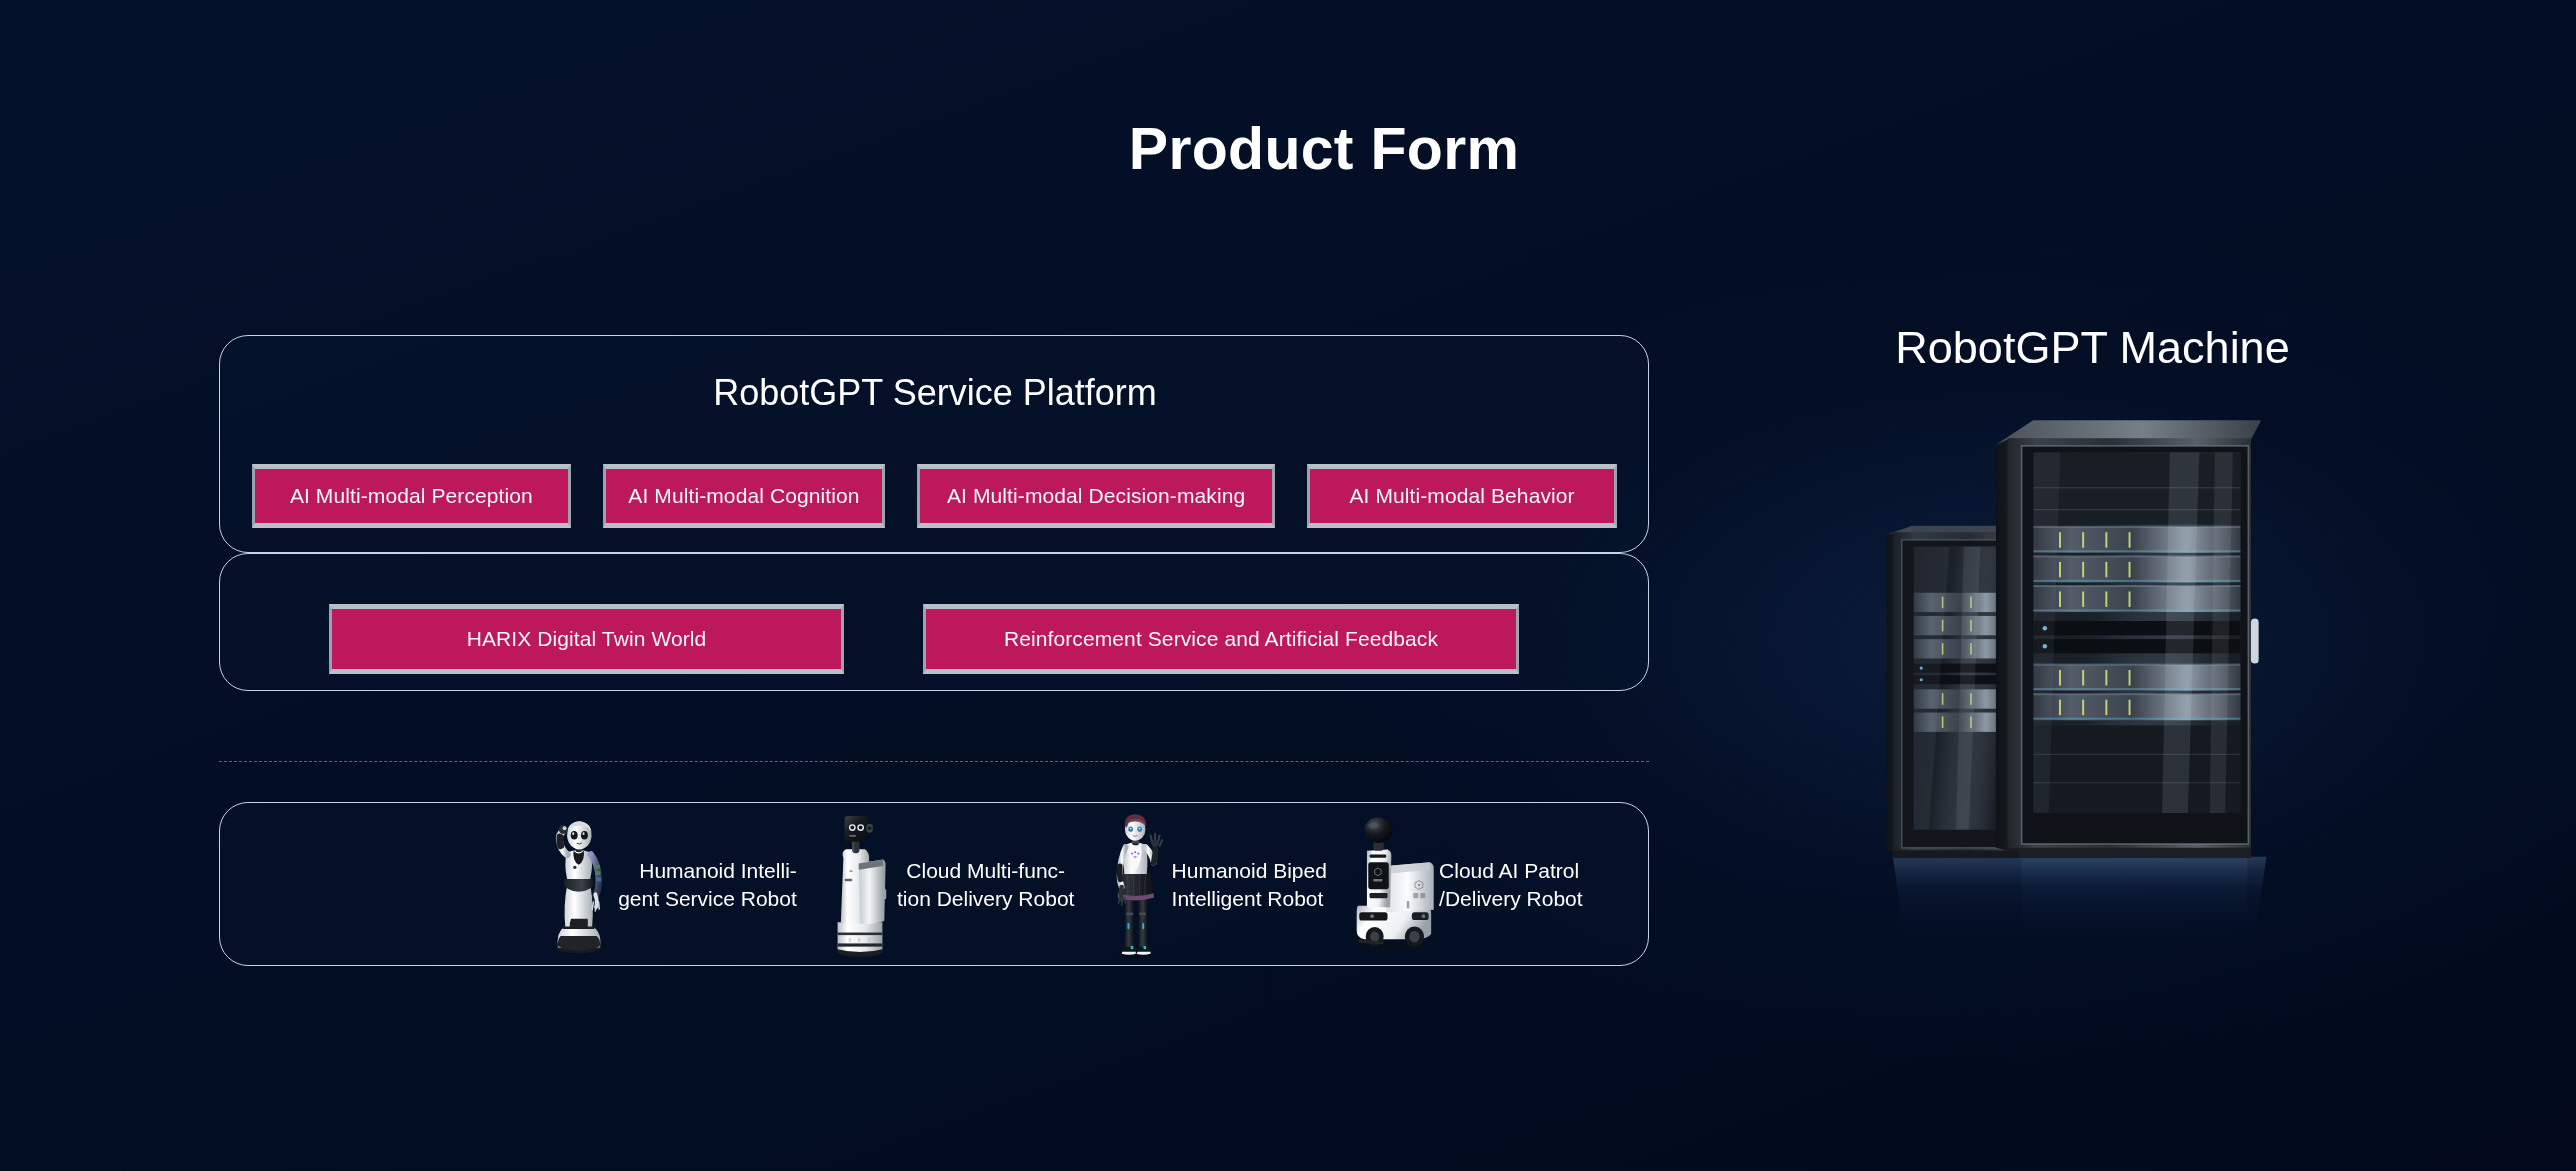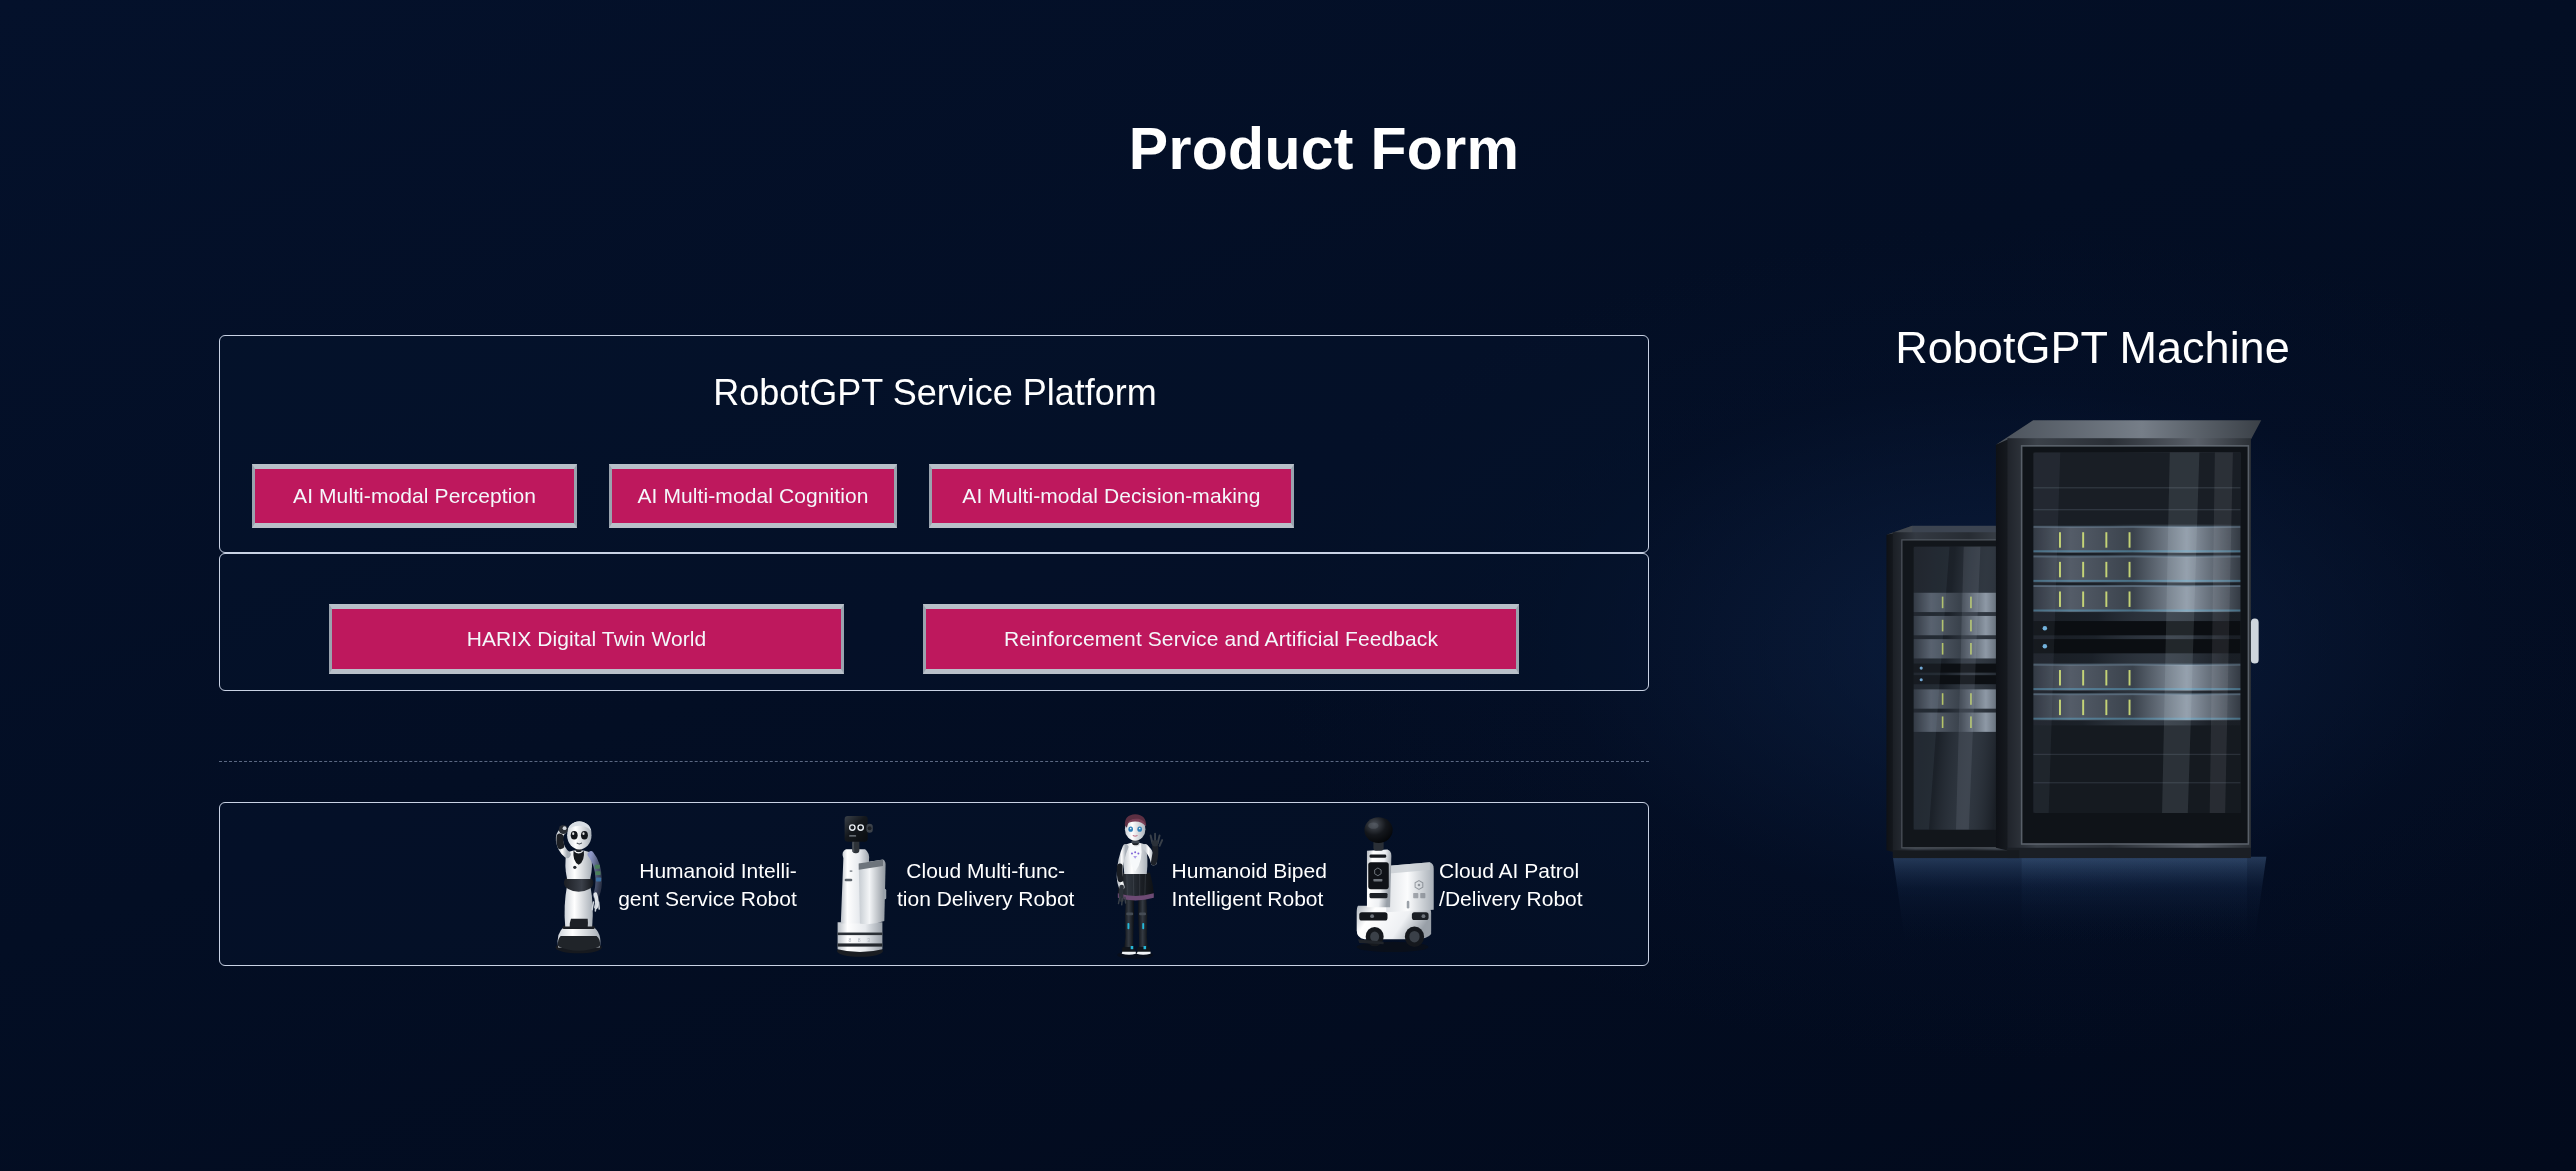--- a/index.html
+++ b/index.html
@@ -48,21 +48,21 @@
     width: 1430px;
     height: 631px;
   }
 
   .panel {
     position: absolute;
     left: 0;
     width: 1430px;
     box-sizing: border-box;
     border: 1.9px solid #c9d2e4;
-    border-radius: 6px;
+    border-radius: 29px;
     background: rgba(8,22,50,0.30);
   }
   #panel-platform { top: 0;    height: 218px; }
   #panel-infra    { top: 218px; height: 138px; }
   #panel-robots   { top: 467px; height: 164px; }
 
   #panel-divider {
     position: absolute;
     left: 0;
     top: 426px;
@@ -196,20 +196,21 @@
 <div id="slide-title">Product Form</div>
 
 <div id="left-column">
 
   <div class="panel" id="panel-platform">
     <div id="platform-heading">RobotGPT Service Platform</div>
     <div class="chip-row" id="capability-row">
       <div class="chip cap-0">AI Multi-modal Perception</div>
       <div class="chip cap-1">AI Multi-modal Cognition</div>
       <div class="chip cap-2">AI Multi-modal Decision-making</div>
+      <div class="chip cap-3">AI Multi-modal Behavior</div>
     </div>
   </div>
 
   <div class="panel" id="panel-infra">
     <div class="chip-row" id="infra-row">
       <div class="chip infra-0">HARIX Digital Twin World</div>
       <div class="chip infra-1">Reinforcement Service and Artificial Feedback</div>
     </div>
   </div>
 

